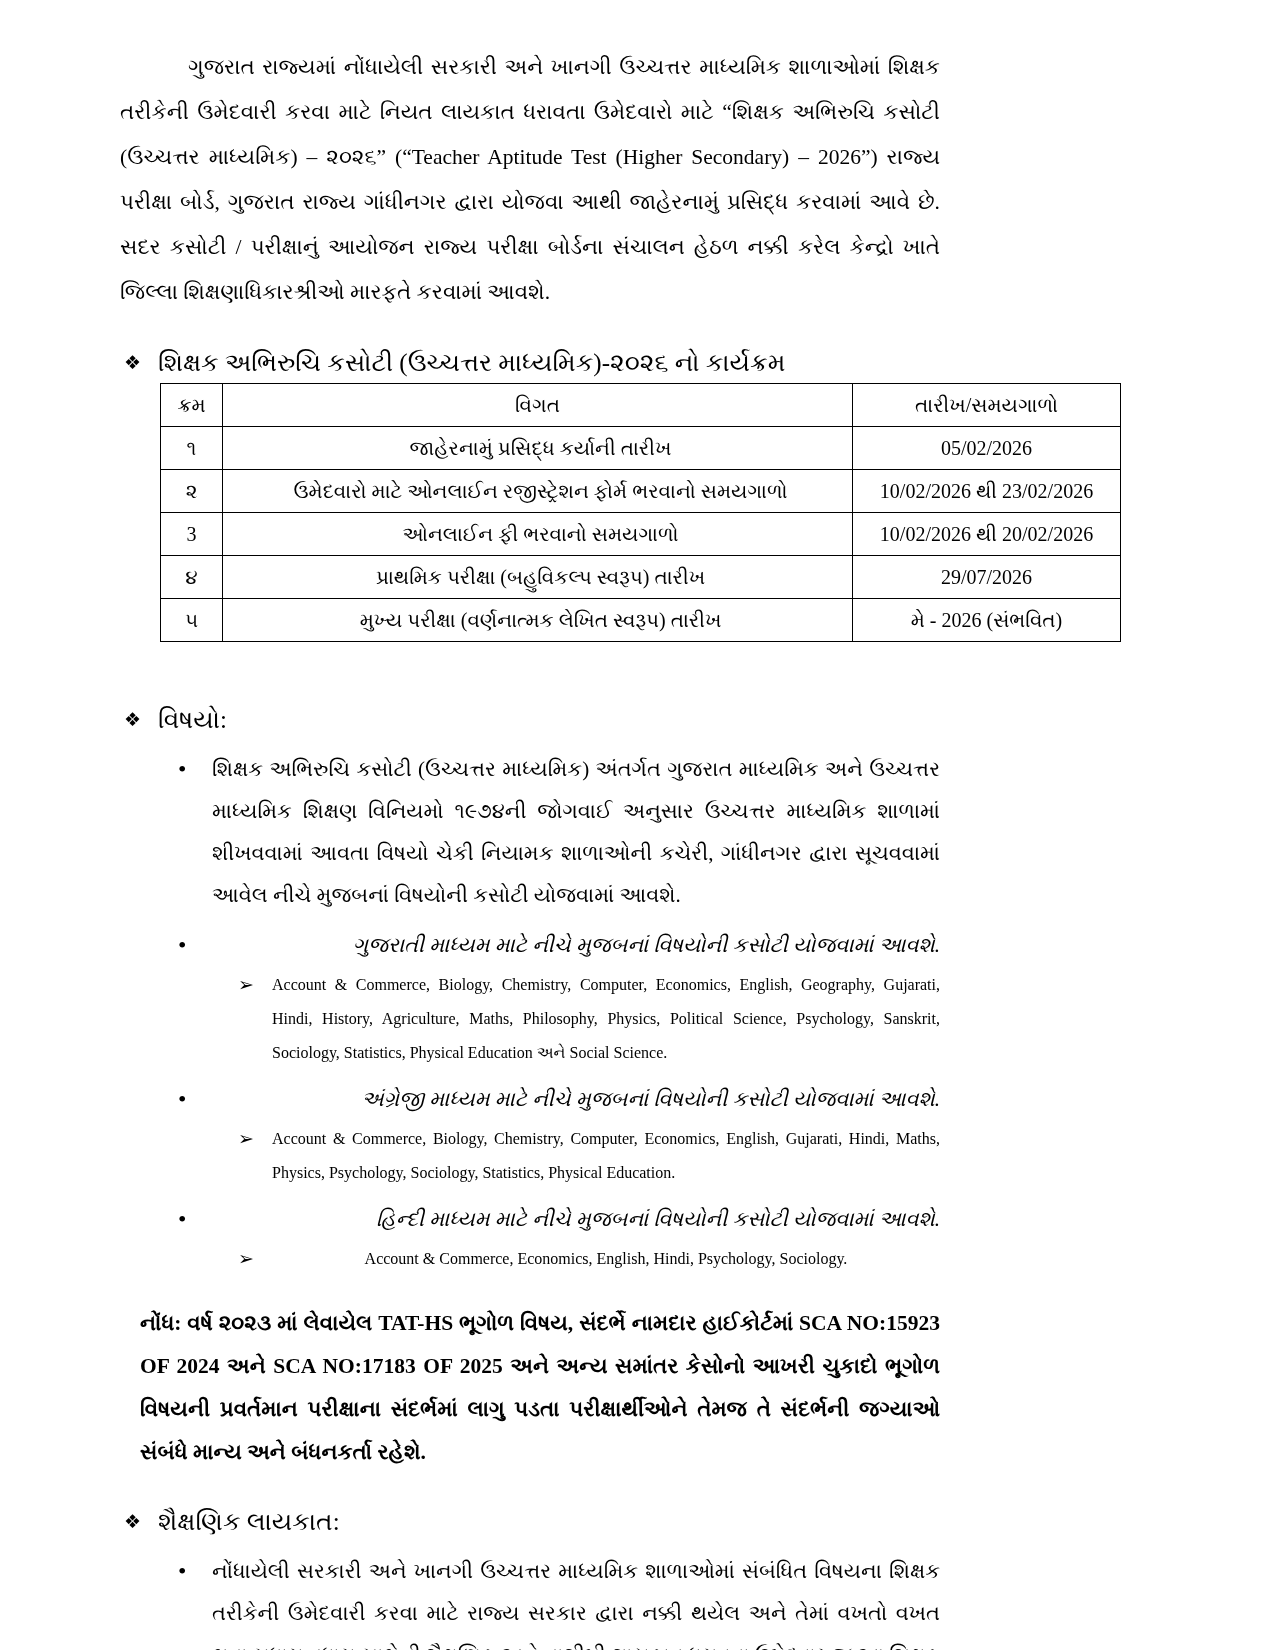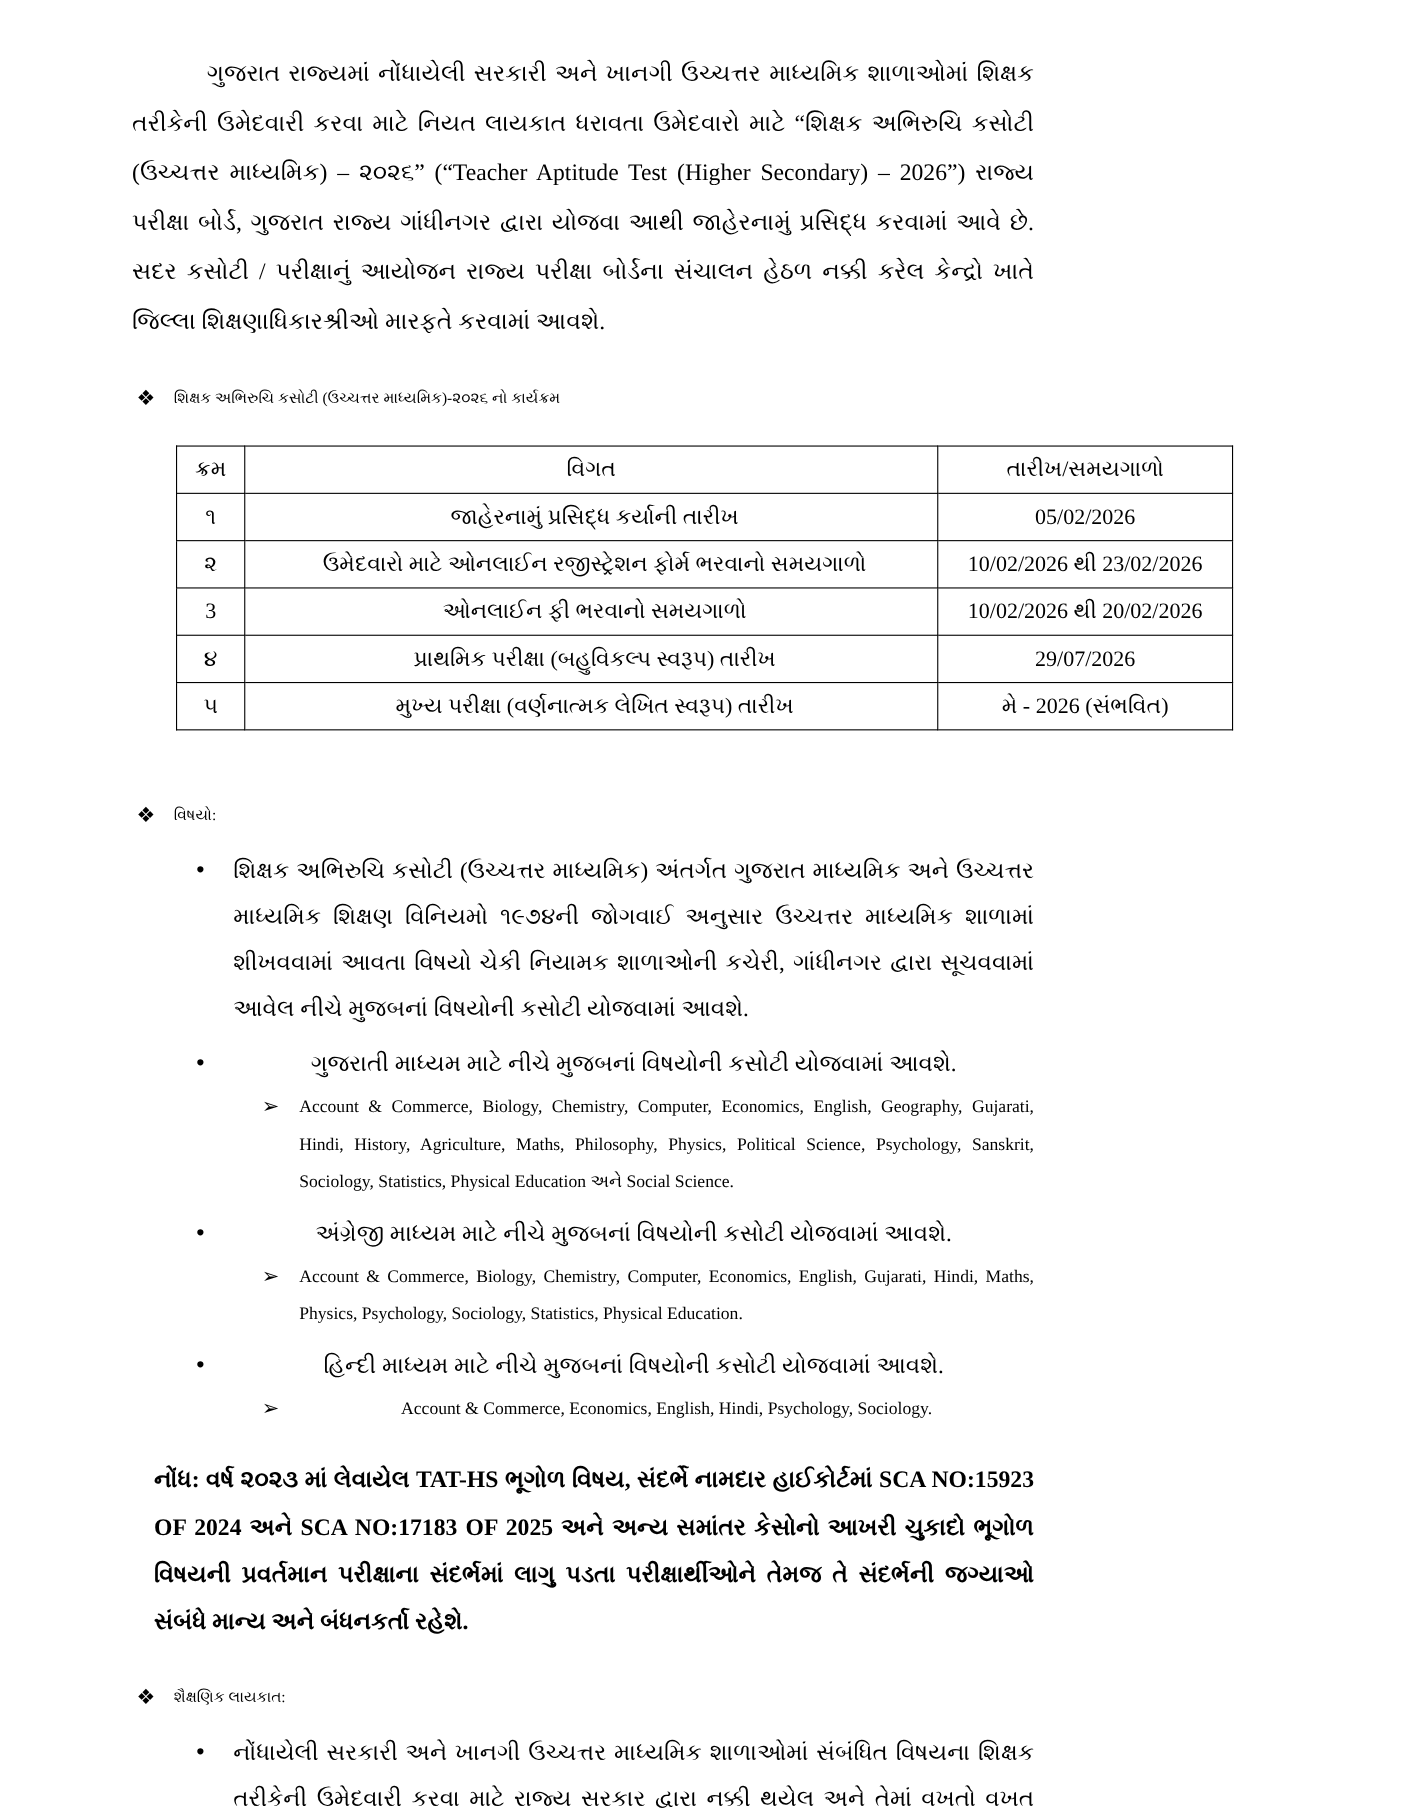--- a/index.html
+++ b/index.html
@@ -43,28 +43,27 @@
   .dia-mark {
     width: 38px;
     flex: 0 0 38px;
     font-size: 19px;
     line-height: 40px;
     text-align: left;
     padding-left: 4px;
     box-sizing: border-box;
   }
   .dia-text {
-    font-size: 14px;
+    font-size: 25px;
     line-height: 40px;
     flex: 1 1 auto;
   }
 
   
   .sched-wrap {
-    margin-top: 22px;
     padding-left: 40px;
   }
   table.sched {
     border-collapse: collapse;
     width: 960px;
     table-layout: fixed;
   }
   table.sched th,
   table.sched td {
     border: 1.4px solid #000;
@@ -93,21 +92,21 @@
     font-size: 24px;
     line-height: 42px;
   }
   .b-text {
     font-size: 21px;
     line-height: 42px;
     flex: 1 1 auto;
     text-align: justify;
     text-justify: inter-word;
   }
-  .b-text.nojust { text-align: center; }
+  .b-text.nojust { text-align: right; font-style: italic; }
 
   
   .a-item {
     display: flex;
     align-items: flex-start;
     padding-left: 118px;
     margin-top: 2px;
   }
   .a-mark {
     width: 34px;

